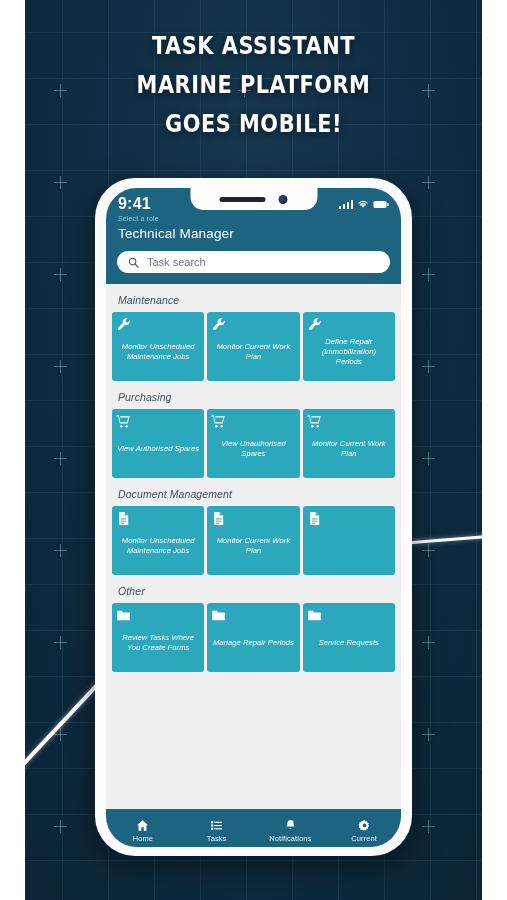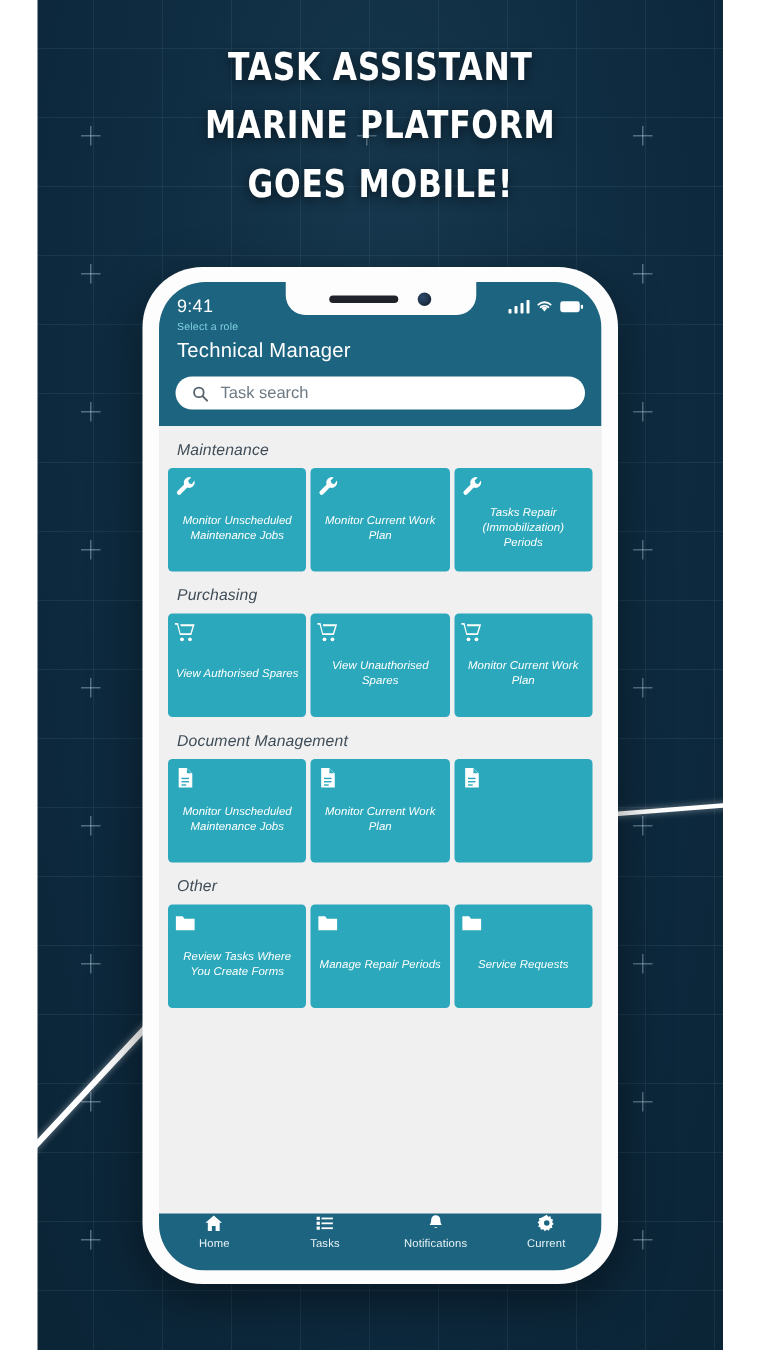--- a/index.html
+++ b/index.html
@@ -82,21 +82,21 @@
   #speaker{ width:46px; height:5px; background:#20242a; border-radius:3px; }
   #camera{ width:9px; height:9px; border-radius:50%;
            background:radial-gradient(circle at 35% 35%,#2c4a6b,#121c2a); }
 
   
   #header{ background:#1d6480; padding:6px 0 0 0; flex:0 0 auto; }
   #statusbar{
     height:20px; display:flex; align-items:center;
     justify-content:space-between; padding:0 12px; color:#fff;
   }
-  #clock{ font-size:12px; font-weight:400; letter-spacing:.2px; }
+  #clock{ font-size:16px; font-weight:700; letter-spacing:.2px; }
   #sysicons{ display:flex; align-items:center; gap:4px; }
   #bars{ display:flex; align-items:flex-end; gap:1.5px; height:10px; }
   #bars i{ display:block; width:2.5px; background:#fff; border-radius:.5px; }
   #role-label{
     font-size:7px; color:#7fd0e0; padding:0 0 0 12px; line-height:10px;
     letter-spacing:.15px;
   }
   #role-name{
     font-size:13.5px; color:#fff; padding:2px 0 9px 12px; letter-spacing:.15px;
   }
@@ -122,21 +122,21 @@
   .tile-icon{ width:15px; height:15px; flex:0 0 auto; }
   .tile-label{
     flex:1 1 auto; display:flex; align-items:center; justify-content:center;
     text-align:center; color:#fff; font-size:7.6px; line-height:10px;
     padding:0 1px 5px 1px; letter-spacing:.05px;
   }
 
   
   #bottomnav{
     flex:0 0 auto; background:#1d6480; height:38px;
-    display:flex; align-items:flex-start; justify-content:space-around;
+    display:flex; align-items:flex-end; justify-content:space-around;
     padding-bottom:4px;
   }
   .nav-item{
     display:flex; flex-direction:column; align-items:center; gap:2px;
     color:#e8f2f6; width:25%;
   }
   .nav-label{ font-size:7.5px; letter-spacing:.1px; }
 </style>
 </head>
 <body>
@@ -233,21 +233,21 @@
           <div class="tile">
             <svg class="tile-icon" viewBox="0 0 24 24">
                 <path fill="#fff" d="M21.7 5.3a6 6 0 0 1-7.6 7.6l-7 7a2.3 2.3 0 0 1-3.3-3.3l7-7a6 6 0 0 1 7.6-7.6l-3.3 3.3.9 3 3 .9z"></path>
               </svg>
             <div class="tile-label">Monitor Current Work Plan</div>
           </div>
           <div class="tile">
             <svg class="tile-icon" viewBox="0 0 24 24">
                 <path fill="#fff" d="M21.7 5.3a6 6 0 0 1-7.6 7.6l-7 7a2.3 2.3 0 0 1-3.3-3.3l7-7a6 6 0 0 1 7.6-7.6l-3.3 3.3.9 3 3 .9z"></path>
               </svg>
-            <div class="tile-label">Tasks Repair (Immobilization) Periods</div>
+            <div class="tile-label">Define Repair (Immobilization) Periods</div>
           </div>
         </div>
       </div>
 
       <div class="section">
         <div class="sec-title">Purchasing</div>
         <div class="tiles">
           <div class="tile">
             <svg class="tile-icon" viewBox="0 0 24 24">
                 <path fill="#fff" d="M1 2h3.3l2.6 11.1h10.6l2.3-7.6H7.2l-.5-2H22L18.5 15H6.2L3.3 4H1z"></path>

